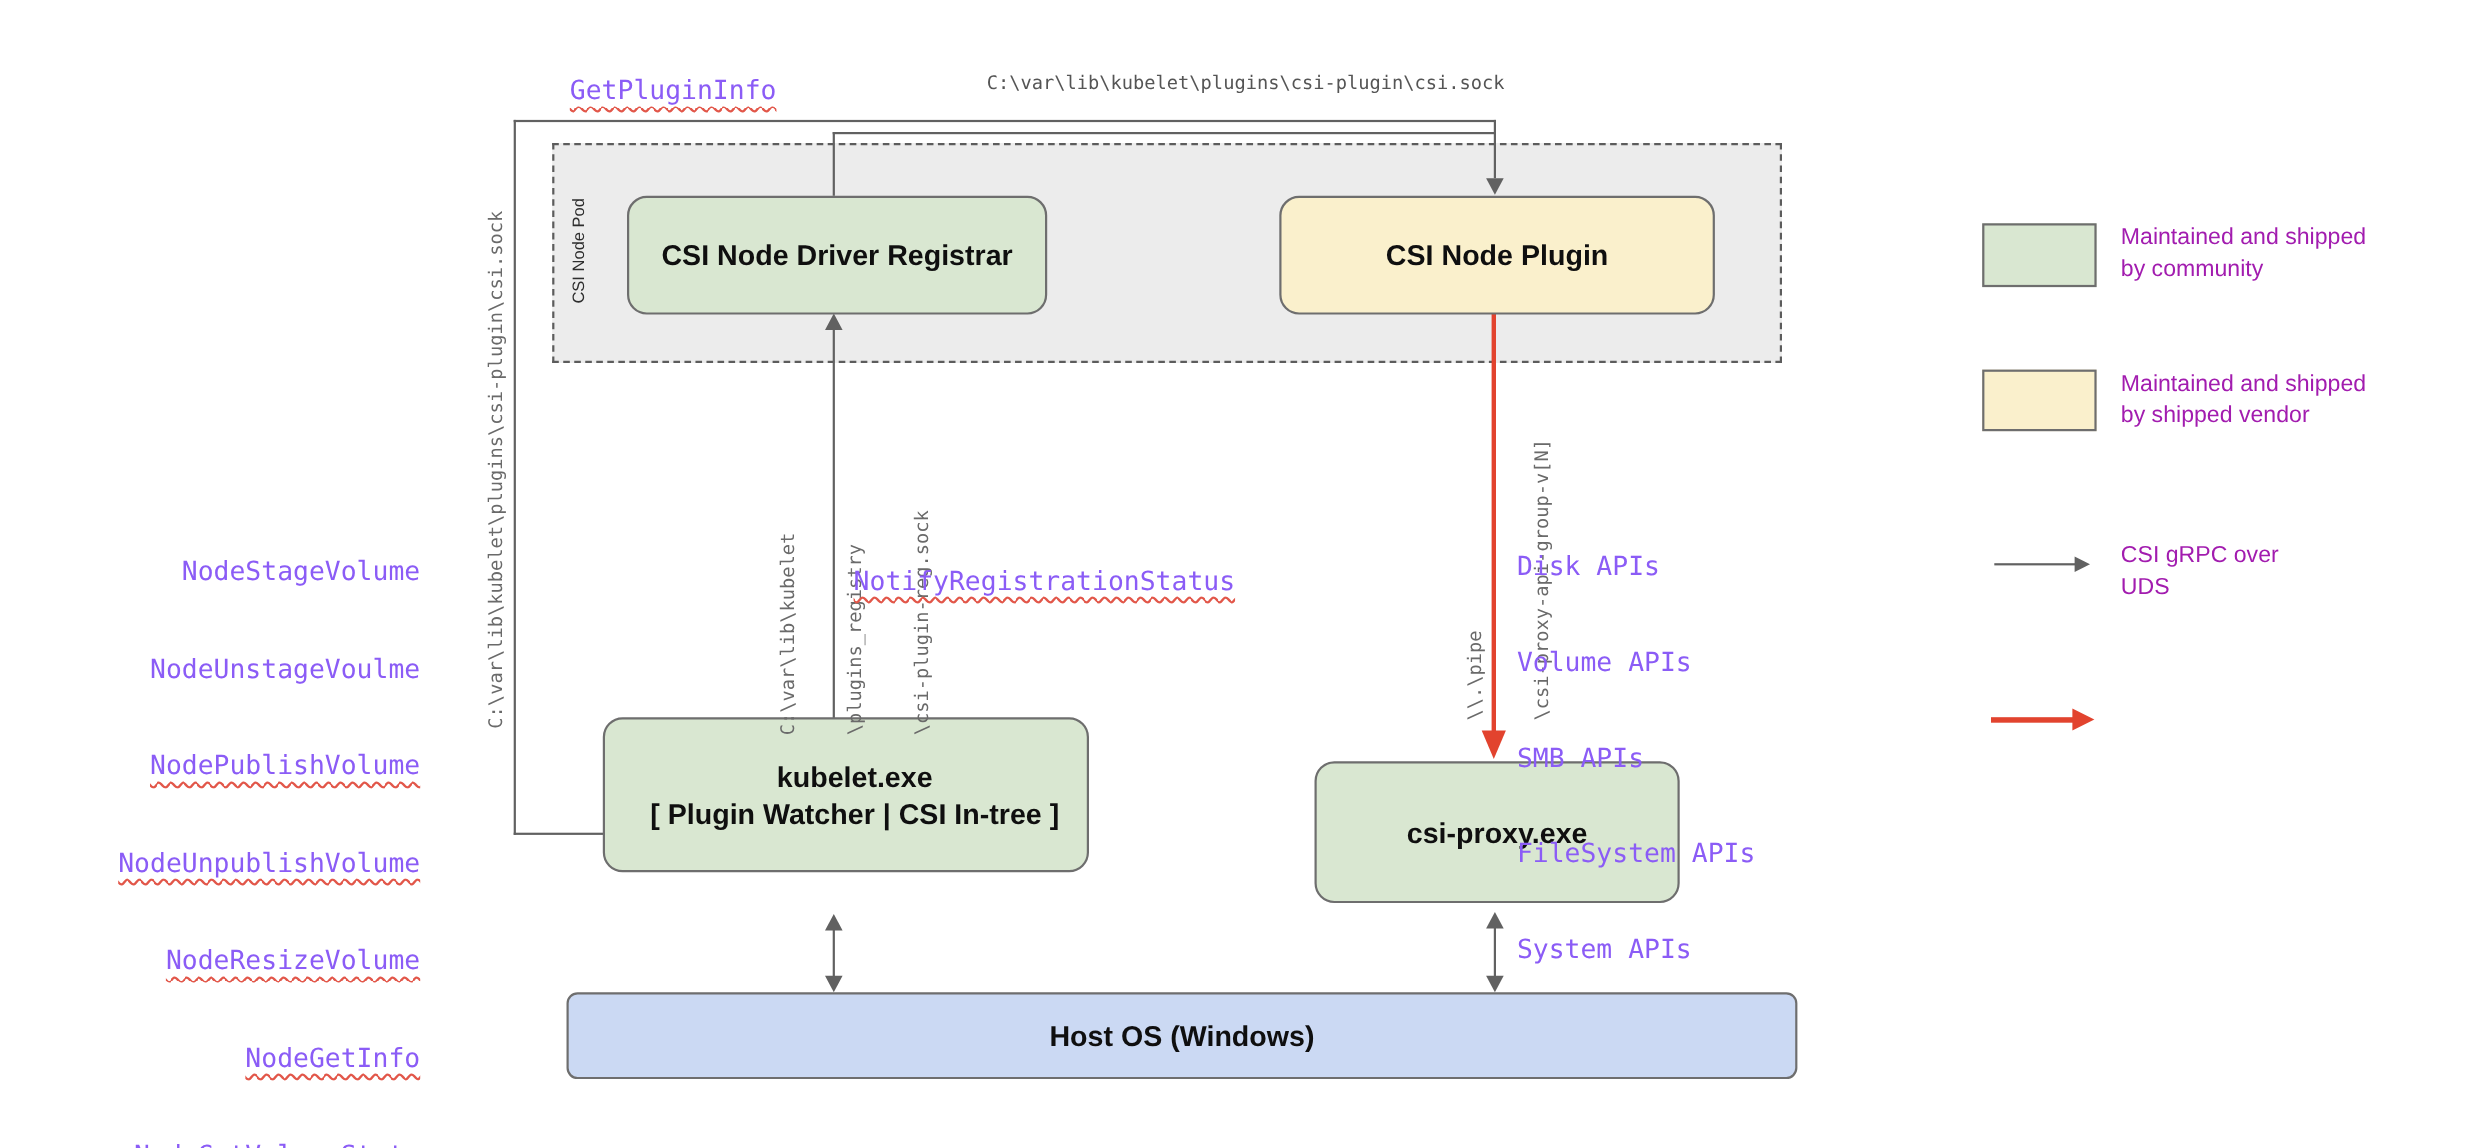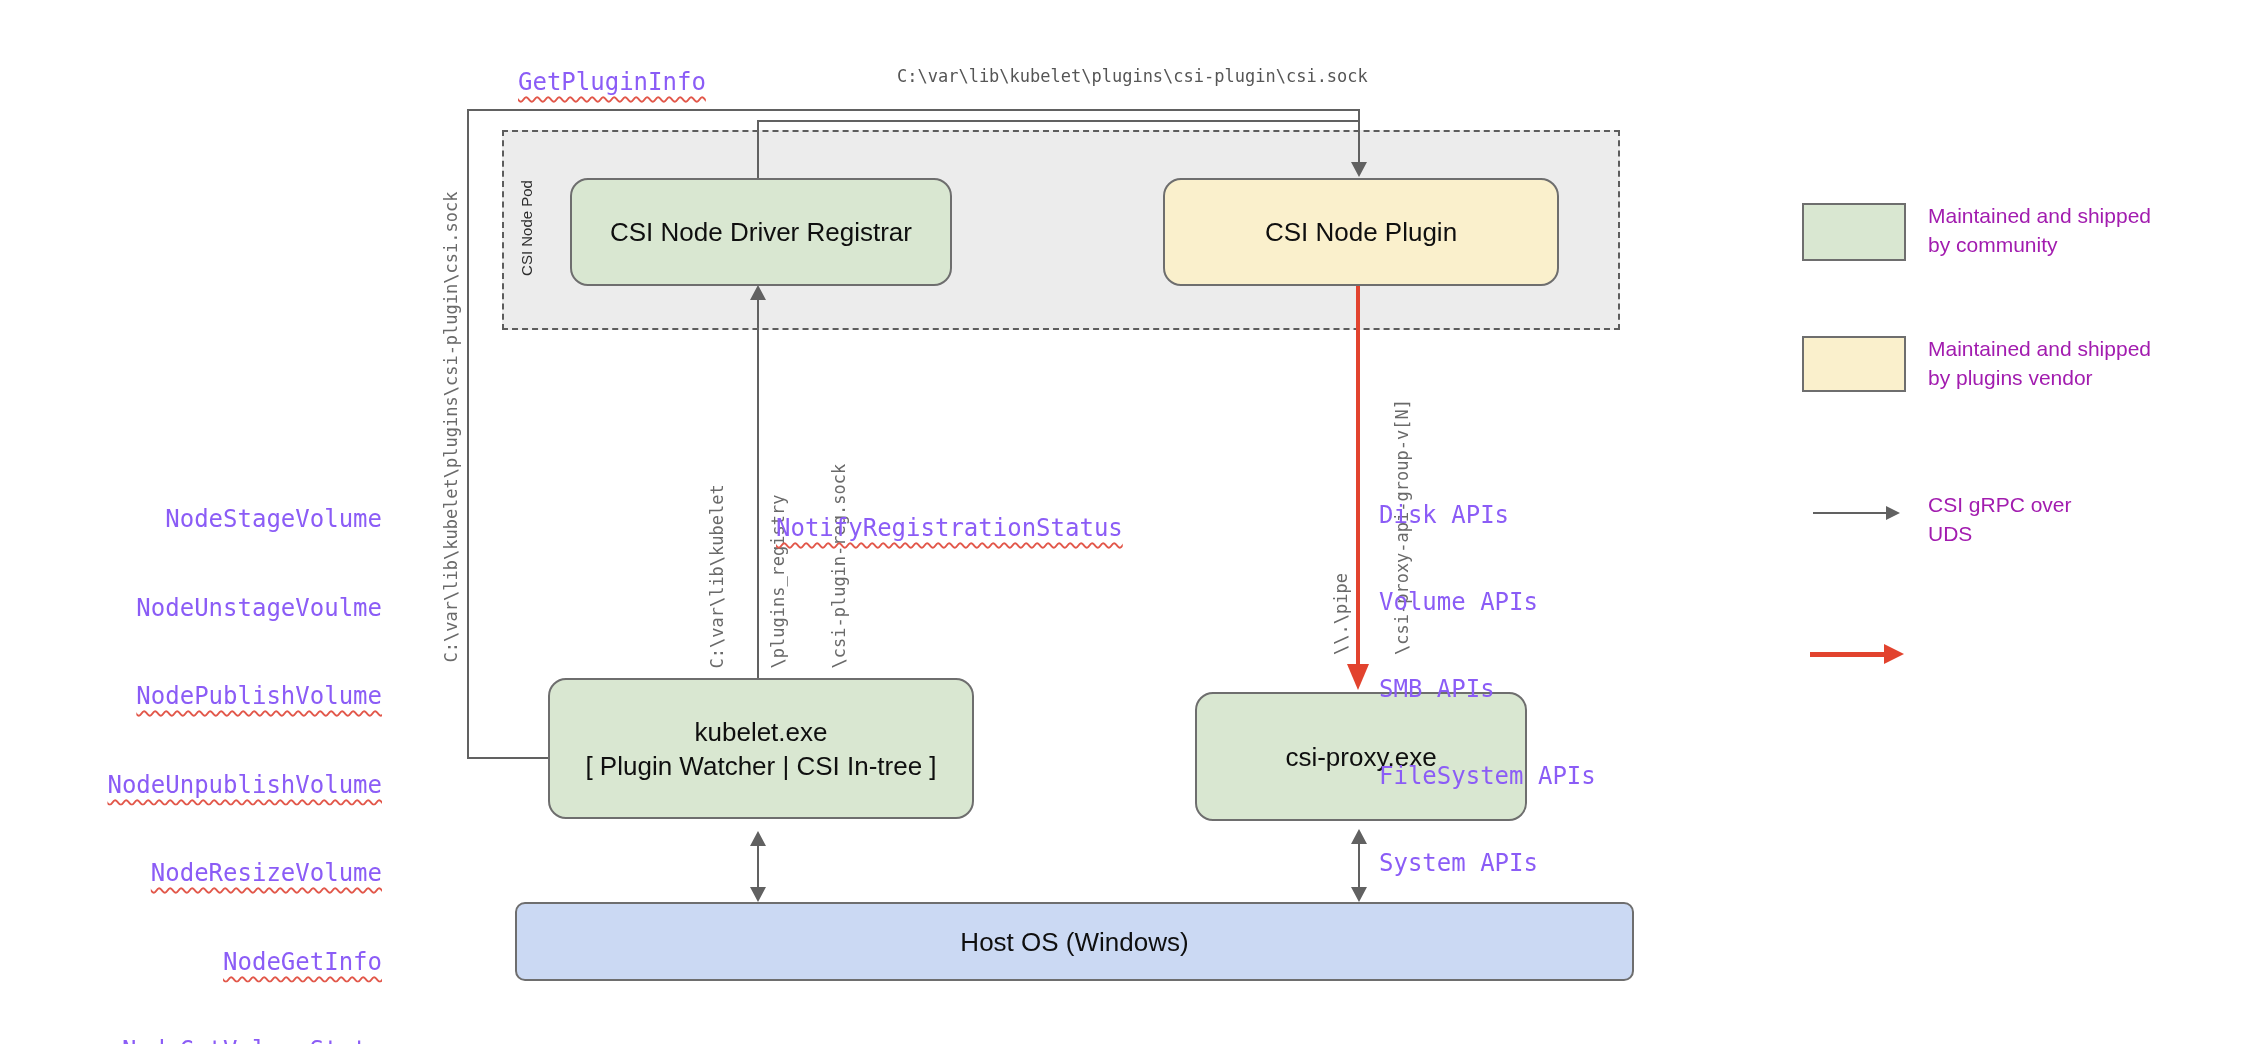--- a/index.html
+++ b/index.html
@@ -4,24 +4,24 @@
 <style>
   html,body{margin:0;padding:0;background:#fff;}
   .stage{position:relative;width:2252px;height:1044px;background:#fff;overflow:hidden;
          font-family:"Liberation Sans",sans-serif;}
   
   .pod{position:absolute;left:502px;top:130px;width:1114px;height:196px;
        background:var(--pod-gray);border:2px dashed #5c5c5c;z-index:1;}
   
   .box{position:absolute;display:flex;flex-direction:column;align-items:center;justify-content:center;
        border:2px solid #6e6e6e;border-radius:18px;font-size:26px;color:#0f0f0f;text-align:center;
-       line-height:34px;z-index:3;background:var(--community-green);}
+       line-height:34px;z-index:3;background:var(--community-green);font-weight:bold;}
   .box.registrar{left:570px;top:178px;width:378px;height:104px;}
   .box.plugin{left:1163px;top:178px;width:392px;height:104px;background:var(--vendor-yellow);}
-  .box.kubelet{left:548px;top:678px;width:422px;height:137px;}
+  .box.kubelet{left:548px;top:652px;width:422px;height:137px;padding-left:16px;}
   .box.csiproxy{left:1195px;top:692px;width:328px;height:125px;}
   .box.hostos{left:515px;top:902px;width:1115px;height:75px;border-radius:10px;
               background:var(--host-blue);}
   
   .ln{position:absolute;background:var(--line-gray);z-index:2;}
   .ln.red{background:var(--pipe-red);}
   .ah{position:absolute;width:0;height:0;z-index:2;}
   .ah.down{border-left:8px solid transparent;border-right:8px solid transparent;
            border-top:15px solid var(--line-gray);}
   .ah.up{border-left:8px solid transparent;border-right:8px solid transparent;
@@ -137,21 +137,21 @@
 
   <div class="lg-swatch" style="left:1802px;top:203px;width:100px;height:54px;background:var(--community-green);"></div>
   <div class="lg-text" style="top:201px;">
     <div>Maintained and shipped</div>
     <div>by community</div>
   </div>
 
   <div class="lg-swatch" style="left:1802px;top:336px;width:100px;height:52px;background:var(--vendor-yellow);"></div>
   <div class="lg-text" style="top:334px;">
     <div>Maintained and shipped</div>
-    <div>by plugins vendor</div>
+    <div>by shipped vendor</div>
   </div>
 
   <div class="ln" style="left:1813px;top:512px;width:75px;height:2px;"></div>
   <div class="ah right" style="left:1886px;top:506px;"></div>
   <div class="lg-text" style="top:490px;">
     <div>CSI gRPC over</div>
     <div>UDS</div>
   </div>
 
   <div class="ln red" style="left:1810px;top:652px;width:76px;height:5px;"></div>

